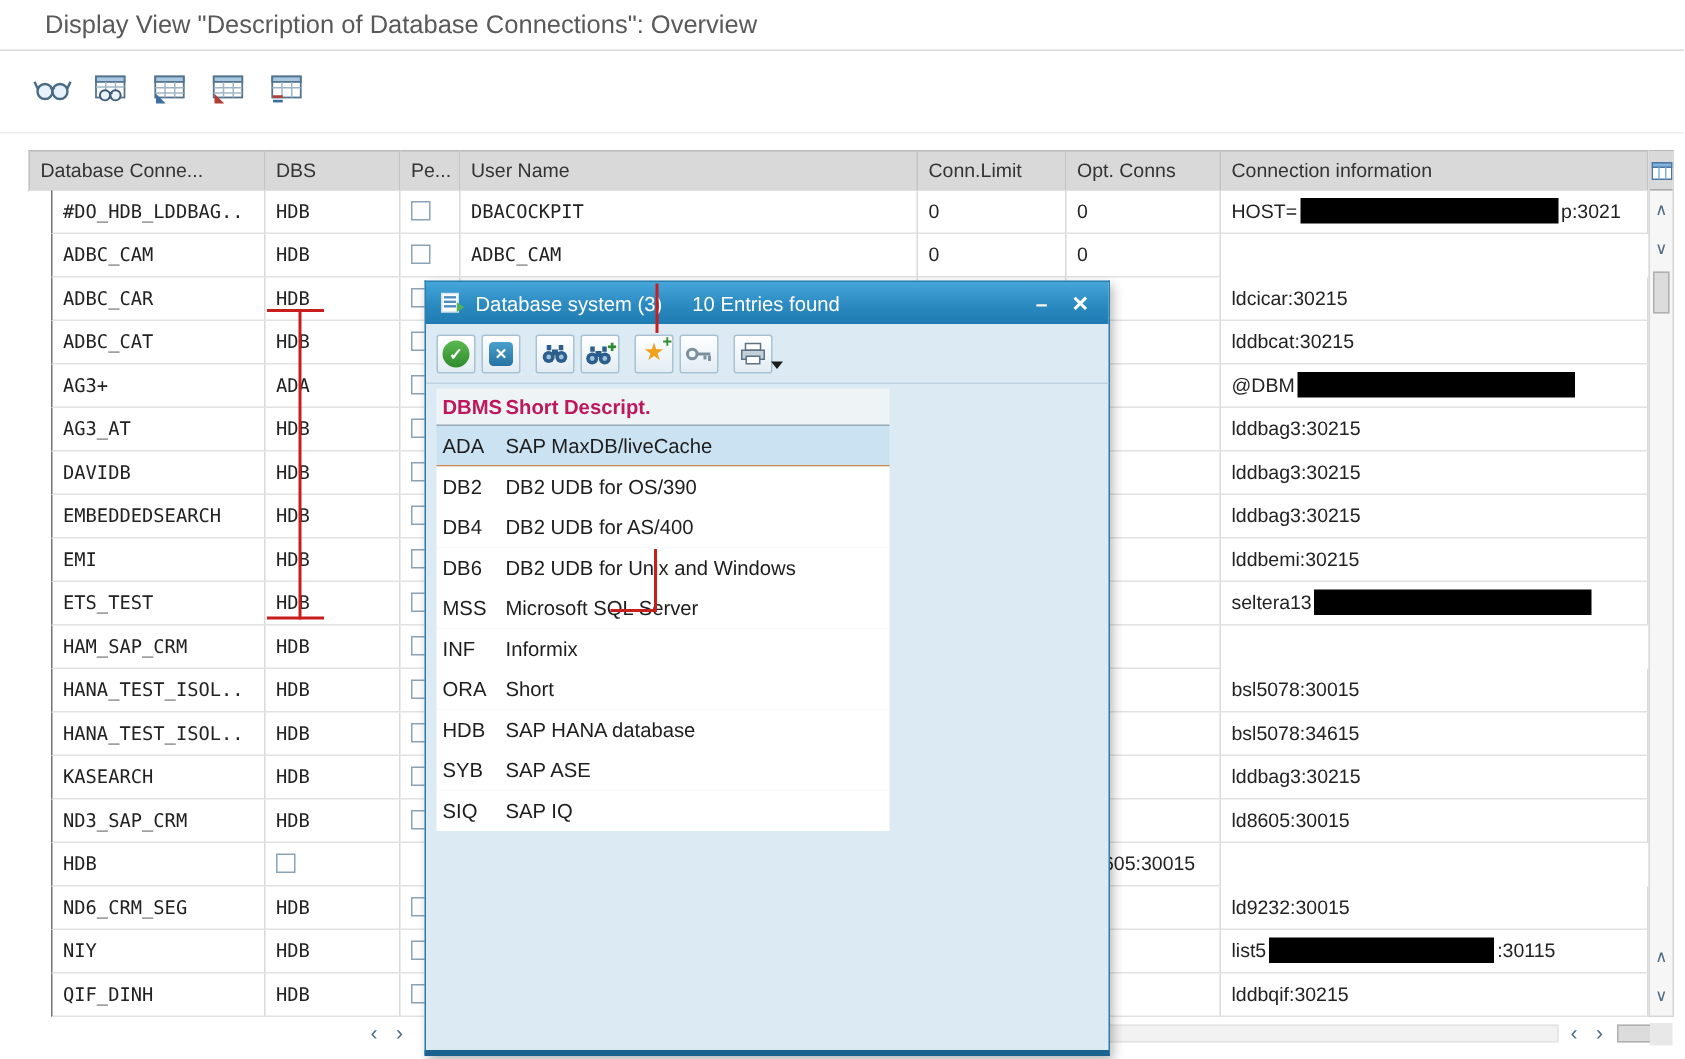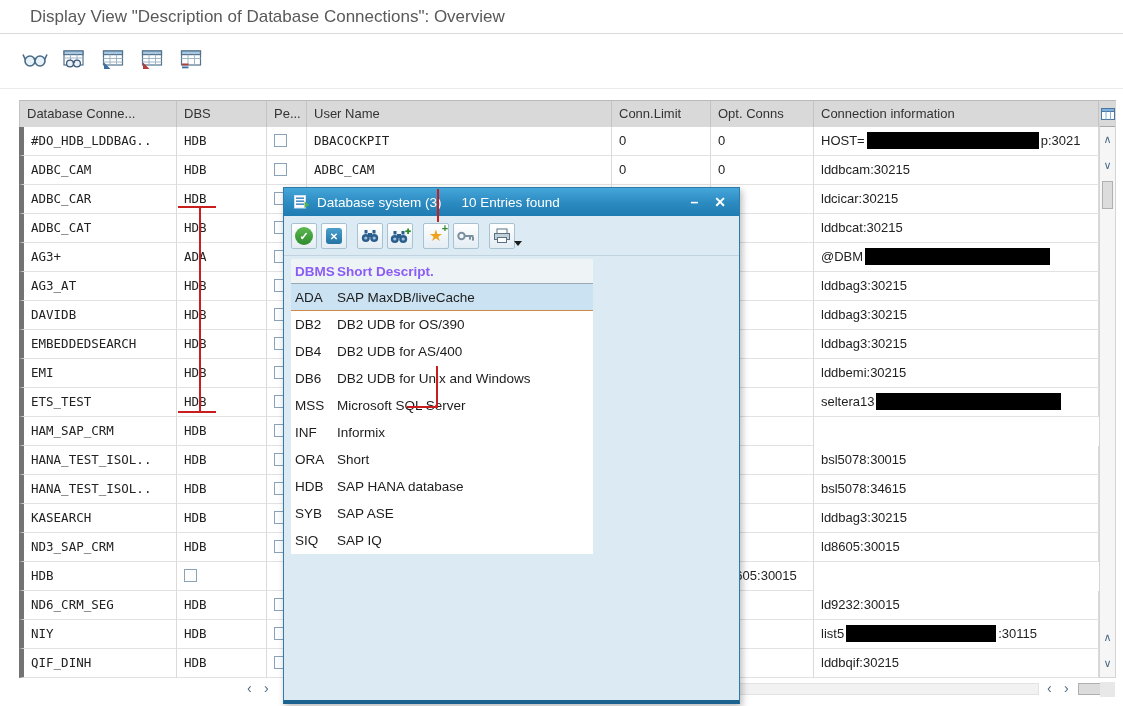--- a/index.html
+++ b/index.html
@@ -20,21 +20,21 @@
   .table{position:absolute;left:19px;top:100px;width:1097px;height:600px;font-size:13px;}
   .thead{display:grid;grid-template-columns:158px 90px 40px 305px 99px 103px 285px;height:28px;}
   .th{background:#d9d9d9;border-top:1px solid #b9b9b9;border-bottom:1px solid #a9a9a9;
       border-right:1px solid #c3c3c3;font-size:13px;color:#333;line-height:25px;padding-left:7px;
       white-space:nowrap;overflow:hidden;}
   .th:first-child{border-left:1px solid #c3c3c3;}
   .tbody{position:absolute;top:27px;left:0;width:1080px;}
   .trow{display:grid;grid-template-columns:158px 90px 40px 305px 99px 103px 285px;height:29px;background:#fff;}
   .td{border-right:1px solid #dadada;border-bottom:1px solid #e2e2e2;font-size:13px;color:#222;
       line-height:28px;padding-left:7px;white-space:nowrap;overflow:hidden;}
-  .trow .td:first-child{border-left:5px solid #737373;}
+  .trow .td:first-child{border-left:1px solid #737373;margin-left:15px;}
   .mono{font-family:"DejaVu Sans Mono",monospace;font-size:12.5px;}
   .cb{display:inline-block;width:13px;height:13px;border:1px solid #8aa3b8;background:#fdfdfd;
       vertical-align:middle;margin-top:-3px;}
   .redact{display:inline-block;height:17px;background:#000;vertical-align:middle;margin:0 2px;margin-top:-2px;}
 
   
   .vscroll{position:absolute;left:1080px;top:0;width:17px;height:578px;background:#f6f6f6;
            border:1px solid #d5d5d5;border-top:1px solid #b9b9b9;}
   .corner{height:26px;background:#d9d9d9;border-bottom:1px solid #a9a9a9;display:flex;
           align-items:center;justify-content:center;cursor:pointer;}
@@ -72,21 +72,21 @@
   .ic-cancel{width:16px;height:16px;border-radius:3px;background:linear-gradient(#4aa0cc,#2574a4);color:#fff;
          font-size:10px;font-weight:bold;display:flex;align-items:center;justify-content:center;}
   .ic-star{position:relative;color:#efa21d;font-size:16px;line-height:1;}
   .ic-star .plus{position:absolute;right:-5px;top:-5px;color:#2e8b2e;font-size:11px;font-weight:bold;
          text-shadow:0 0 2px #fff,0 0 2px #fff;}
   .print-drop{position:absolute;right:-8px;bottom:2px;width:0;height:0;border-left:4px solid transparent;
          border-right:4px solid transparent;border-top:5px solid #1c1c1c;}
 
   .plist{margin:3px 0 0 7px;width:302px;}
   .phead{display:grid;grid-template-columns:46px 1fr;height:25px;background:#eef3f6;
-         border-bottom:1px solid #98a8b4;font-weight:bold;font-size:13.5px;color:#8b5cf6;align-items:center;}
+         border-bottom:1px solid #98a8b4;font-weight:bold;font-size:13.5px;color:#be185d;align-items:center;}
   .prow{display:grid;grid-template-columns:46px 1fr;height:27px;font-size:13.5px;color:#1d1d1d;
          align-items:center;background:#ffffff;cursor:pointer;}
   .prow.selected{background:#cbe2f2;border-bottom:1px solid #cf8a4a;}
   .pc-dbms,.ph-dbms{padding-left:4px;white-space:nowrap;}
   .pc-desc,.ph-desc{white-space:nowrap;overflow:hidden;}
 
   
   .mark{position:absolute;background:#c81e1e;z-index:30;}
   .m1{left:178px;top:206px;width:38px;height:2px;}
   .m2{left:199px;top:206px;width:2px;height:207px;}
@@ -182,21 +182,20 @@
       <div class="td"><span>HOST=</span><span class="redact" style="width: 172px;"></span><span>p:3021</span></div>
     </div>
 
     <div class="trow">
       <div class="td mono">ADBC_CAM</div>
       <div class="td mono">HDB</div>
       <div class="td"><span class="cb"></span></div>
       <div class="td mono">ADBC_CAM</div>
       <div class="td">0</div>
       <div class="td">0</div>
-      <div class="td"><span>lddbcam:30215</span><span></span></div>
     </div>
 
     <div class="trow">
       <div class="td mono">ADBC_CAR</div>
       <div class="td mono">HDB</div>
       <div class="td"><span class="cb"></span></div>
       <div class="td mono"></div>
       <div class="td"></div>
       <div class="td"></div>
       <div class="td"><span>ldcicar:30215</span><span></span></div>

